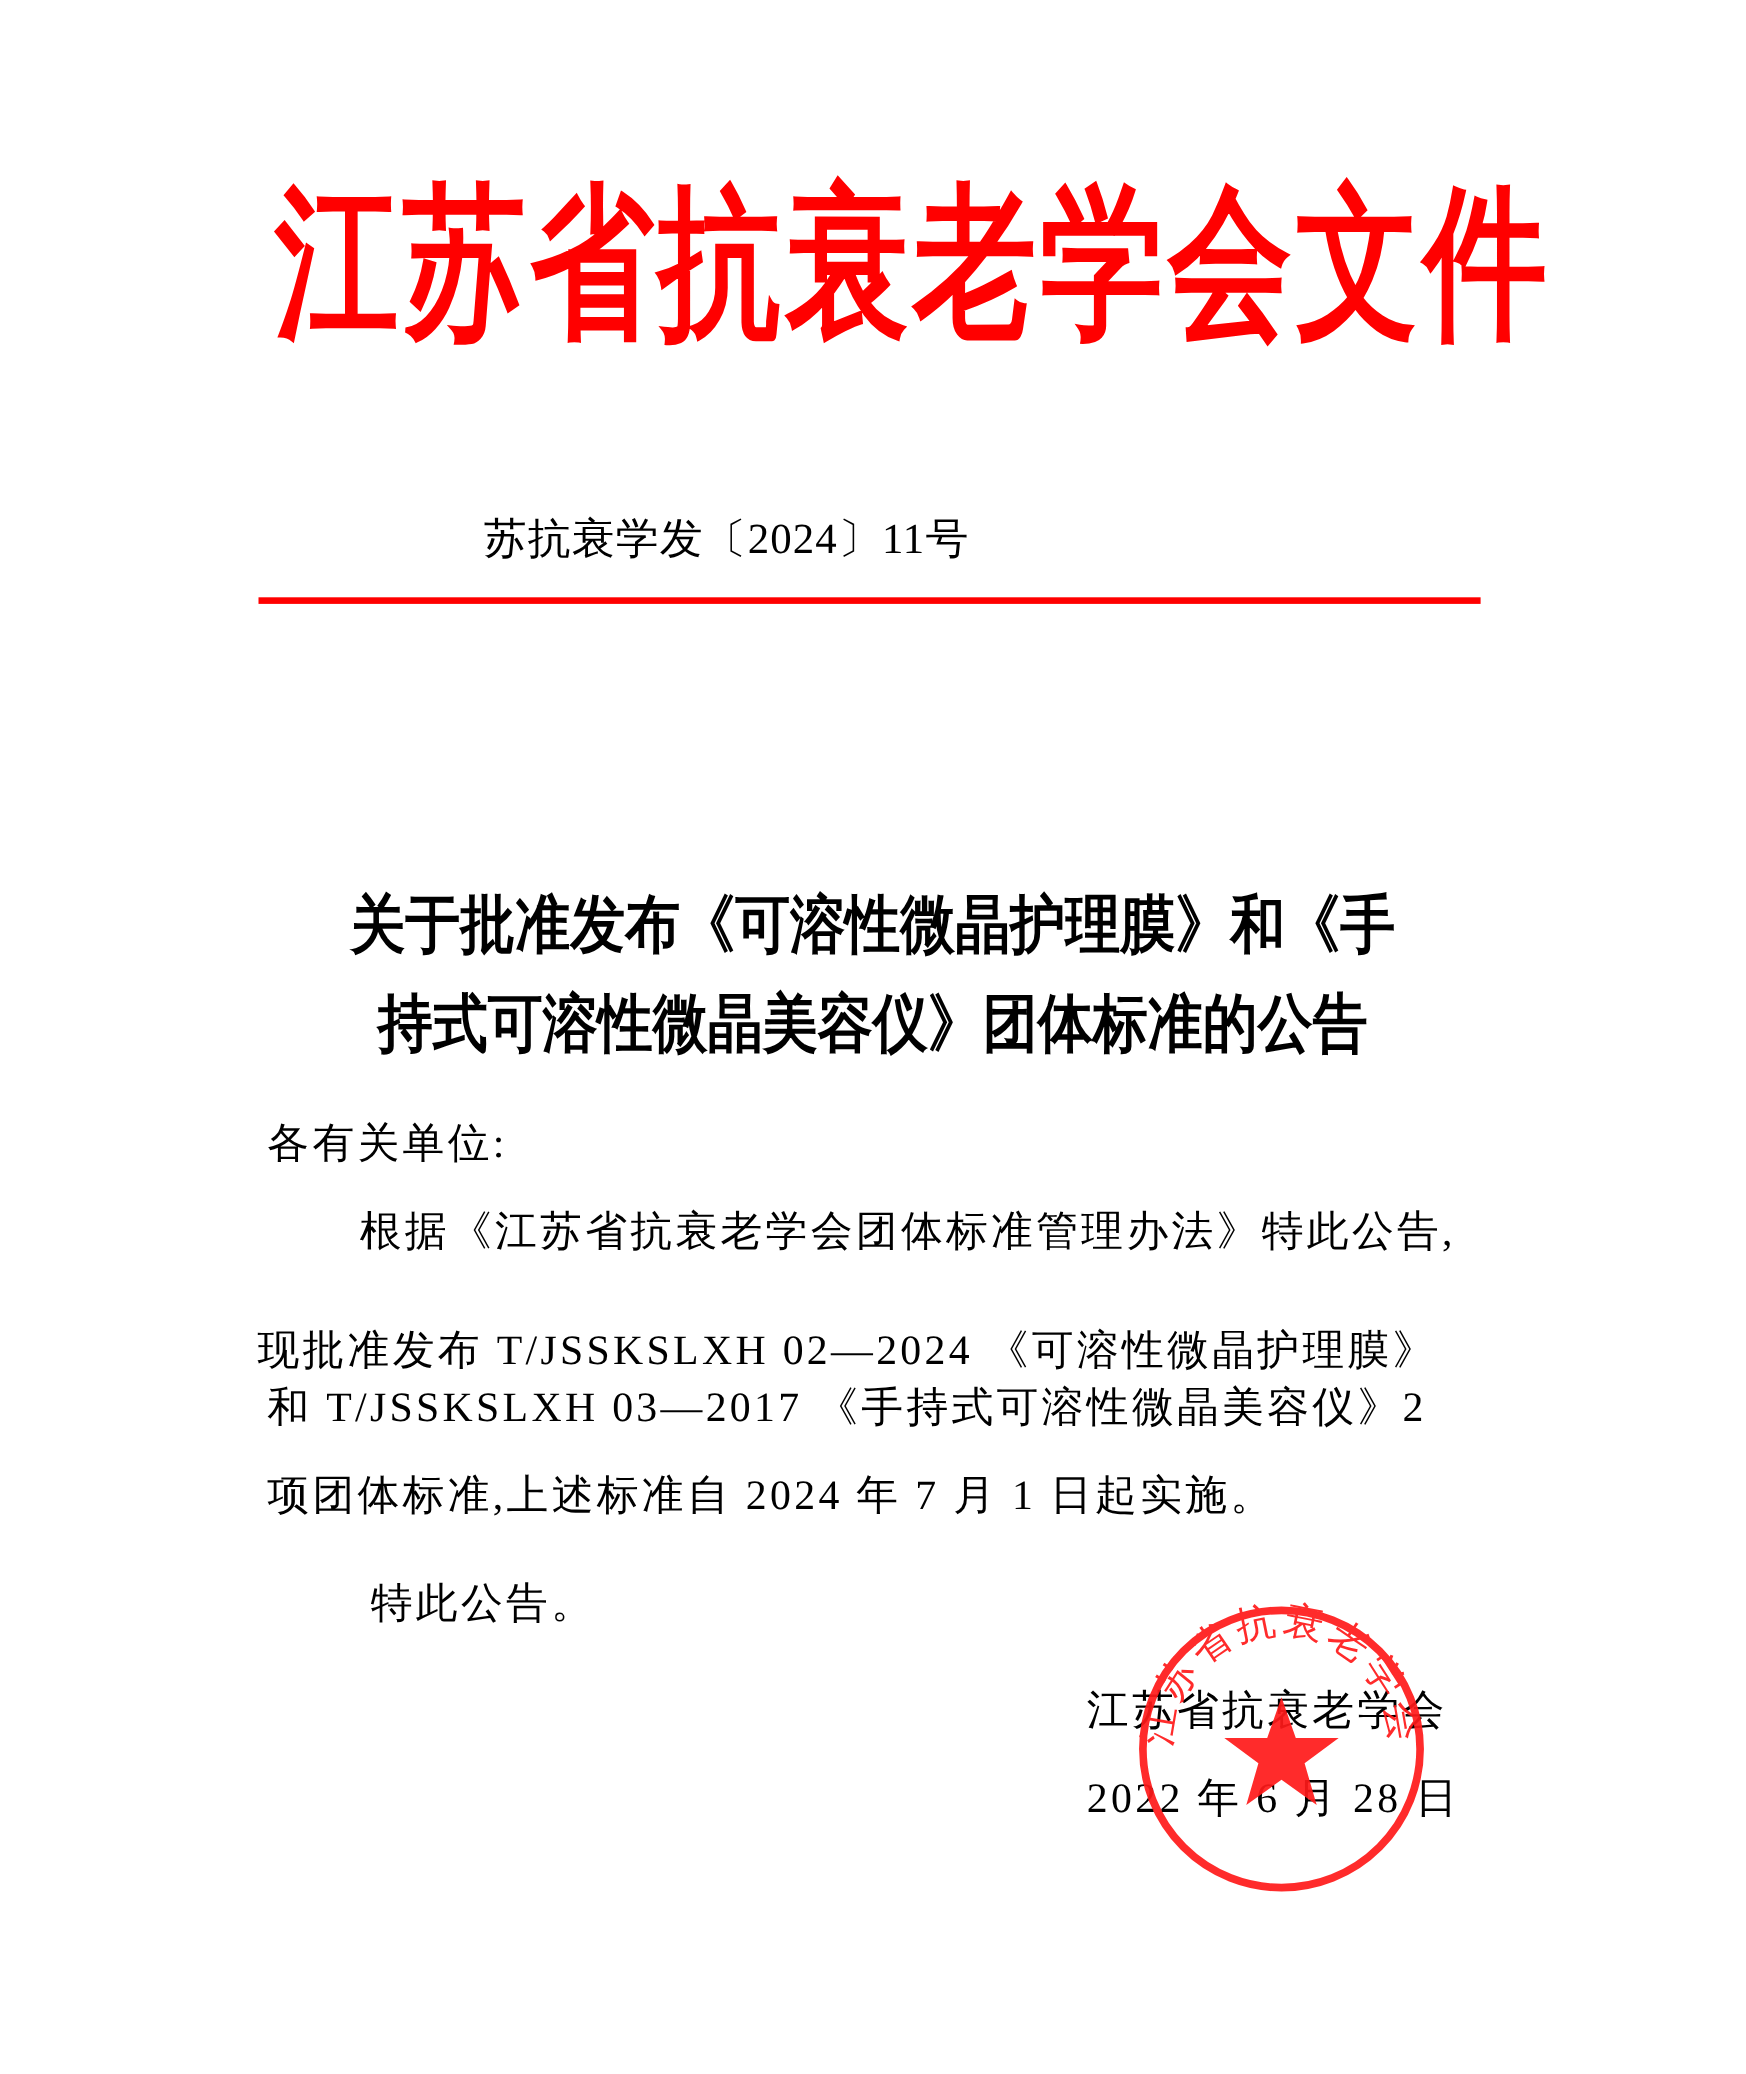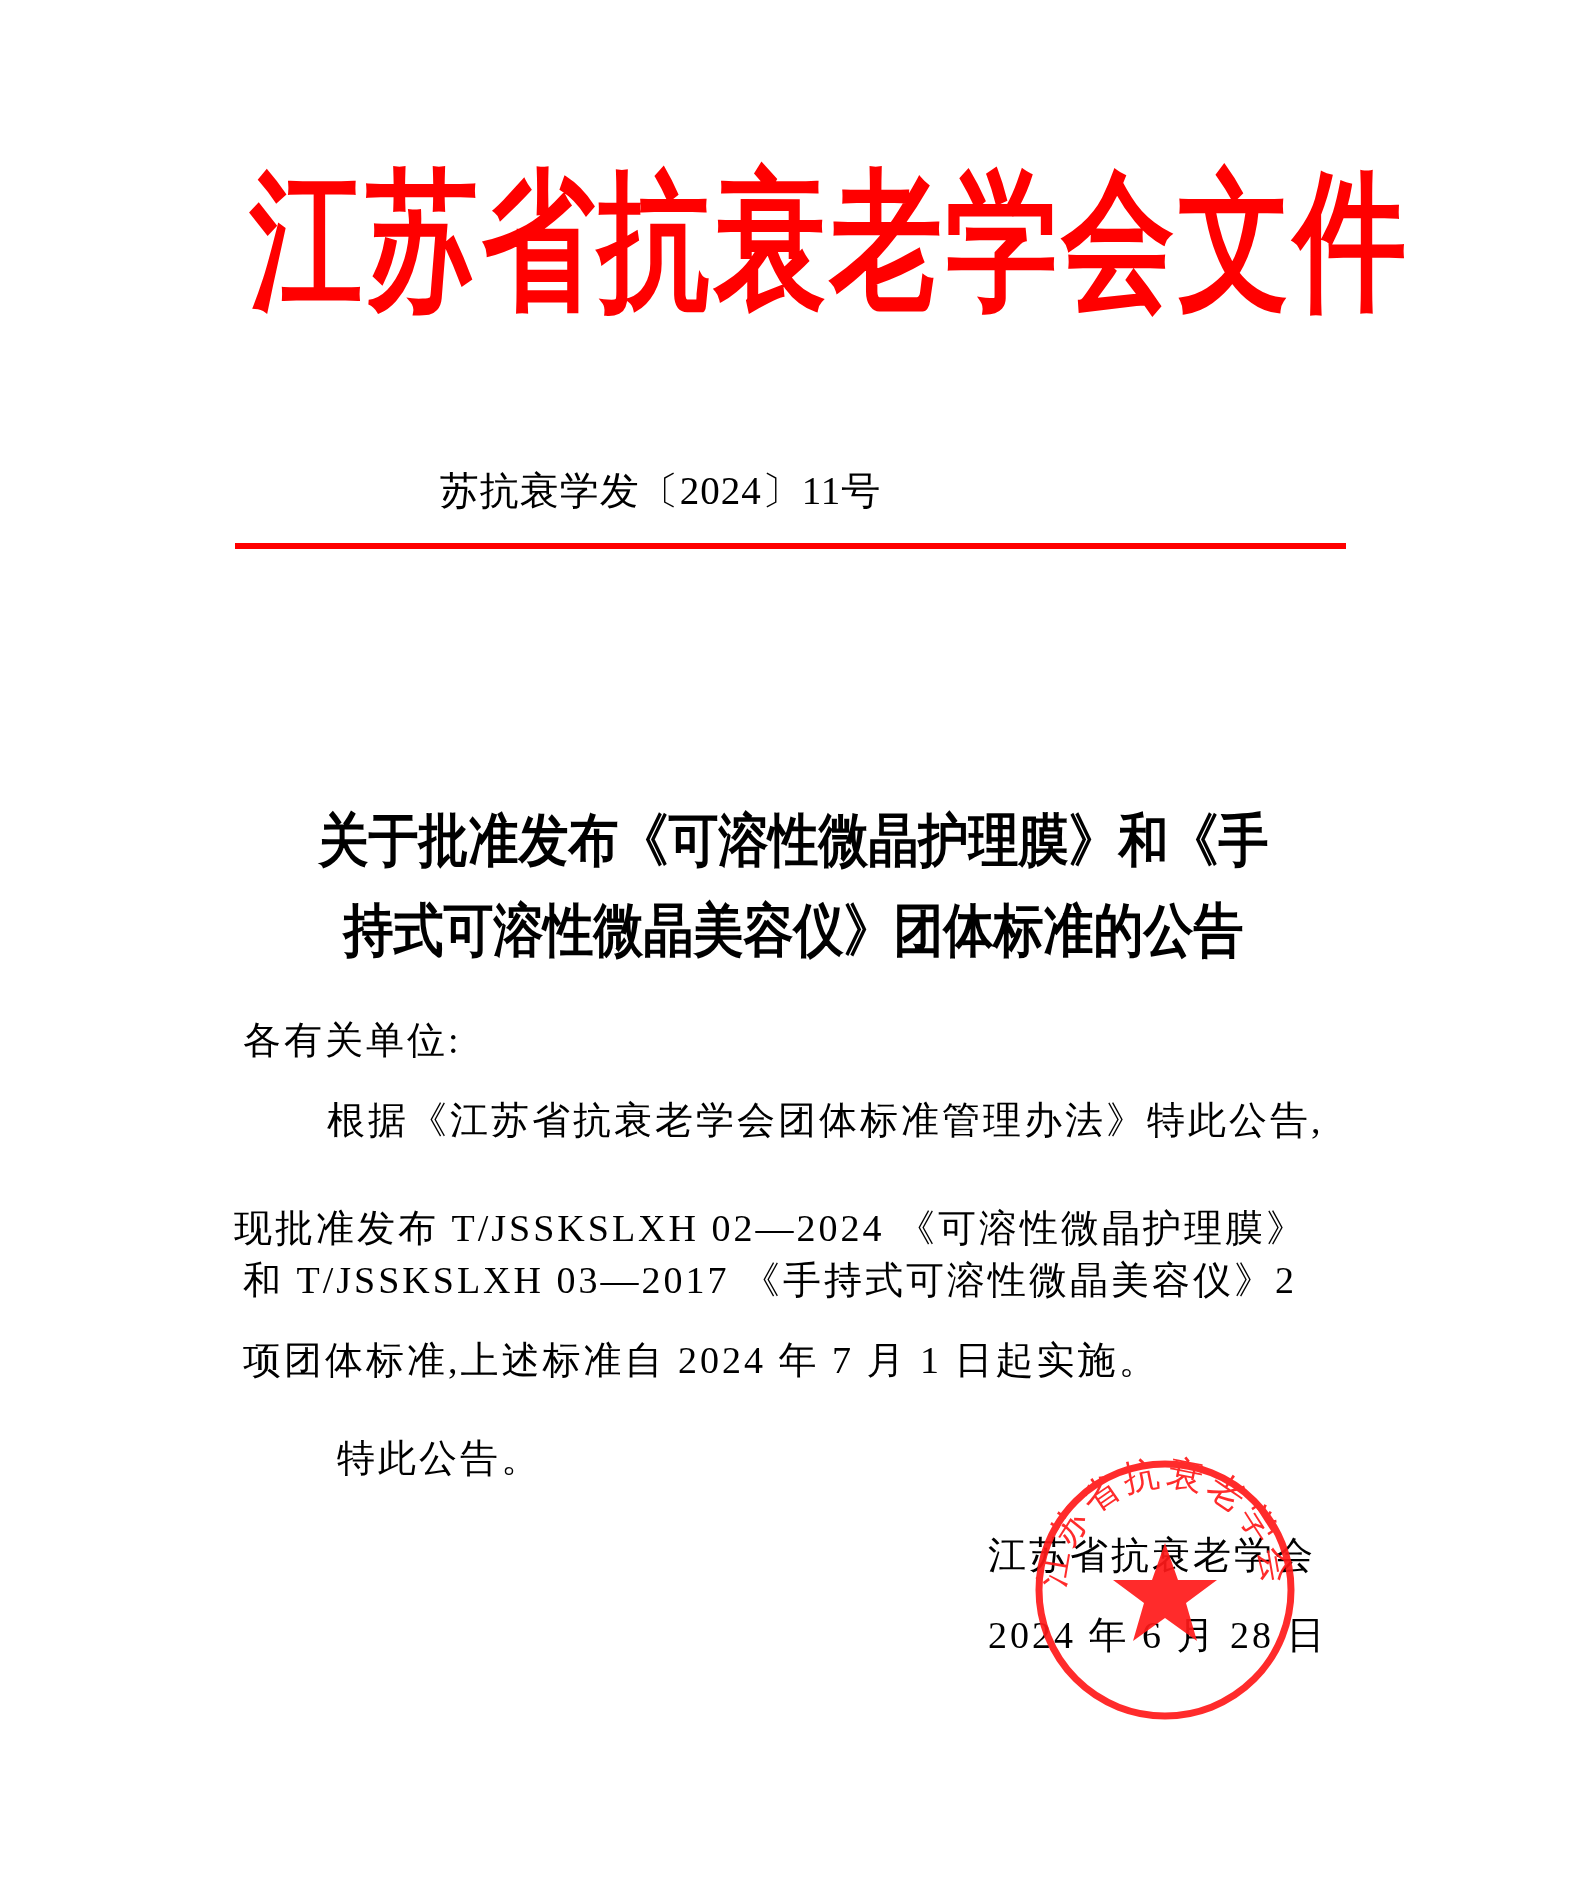--- a/index.html
+++ b/index.html
@@ -104,21 +104,21 @@
 <div class="abs body-line salutation">各有关单位:</div>
 
 <div class="abs body-line para-l1">根据《江苏省抗衰老学会团体标准管理办法》特此公告,</div>
 <div class="abs body-line para-l2">现批准发布 T/JSSKSLXH 02—2024 《可溶性微晶护理膜》</div>
 <div class="abs body-line para-l3">和 T/JSSKSLXH 03—2017 《手持式可溶性微晶美容仪》2</div>
 <div class="abs body-line para-l4">项团体标准,上述标准自 2024 年 7 月 1 日起实施。</div>
 
 <div class="abs body-line closing">特此公告。</div>
 
 <div class="abs body-line sig-org">江苏省抗衰老学会</div>
-<div class="abs body-line sig-date">2024 年 6 月 28 日</div>
+<div class="abs body-line sig-date">2022 年 6 月 28 日</div>
 
 <div class="abs seal">
   <svg width="270" height="270" viewBox="0 0 270 270">
     <defs>
       <path id="sealArc" d="M 47 178 A 100 100 0 1 1 223 178" fill="none"></path>
     </defs>
     <circle cx="135" cy="135" r="126" fill="none" stroke="#ff1a1a" stroke-width="7"></circle>
     <text font-family="DejaVu Sans, sans-serif" font-size="36" fill="#ff1a1a" letter-spacing="4">
       <textPath href="#sealArc" startOffset="50%" text-anchor="middle">江苏省抗衰老学会</textPath>
     </text>

